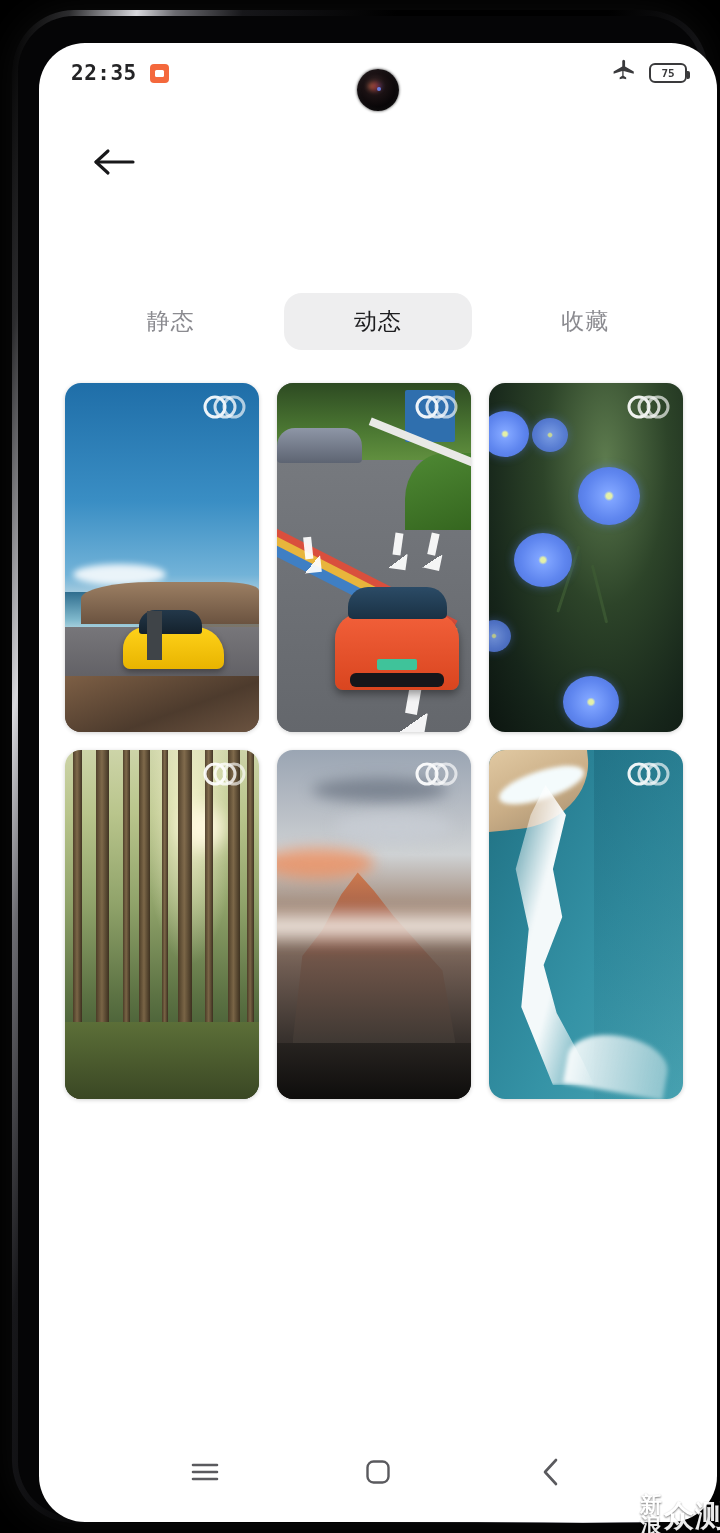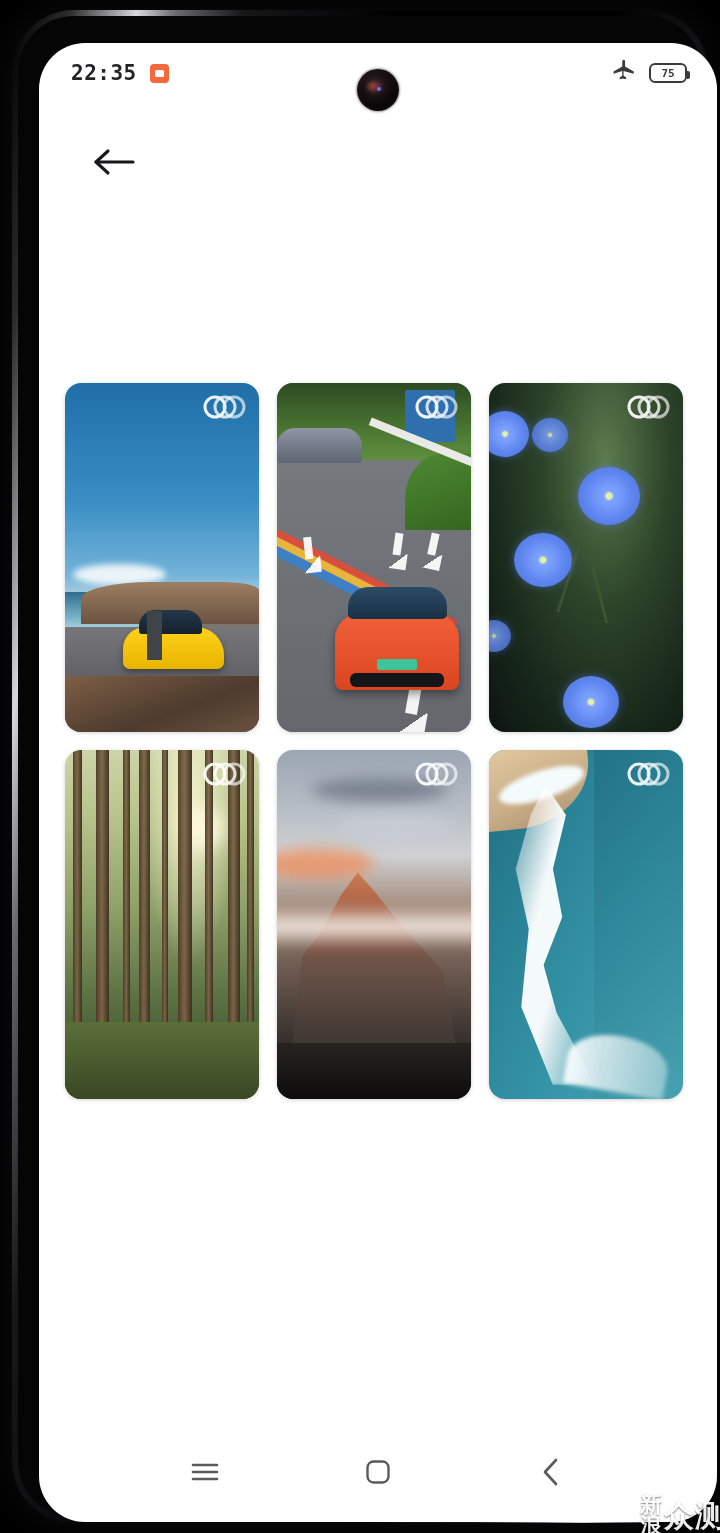--- a/index.html
+++ b/index.html
@@ -372,20 +372,25 @@
 
         <div id="back-btn">
           <span>
             <svg width="46" height="34" viewBox="0 0 46 34" fill="none" stroke="#18181a" stroke-width="3.1" stroke-linecap="round" stroke-linejoin="round">
               <path d="M42 17H5"></path>
                 <path d="M17 6 5 17l12 11"></path>
             </svg>
           </span>
         </div>
 
+        <div id="tabs">
+          <div class="tab">静态</div>
+          <div class="tab active">动态</div>
+          <div class="tab">收藏</div>
+        </div>
 
         <div id="grid">
 
           <div class="card">
             <div class="art art-car-yellow">
               <div class="clouds"></div>
               <div class="sea"></div>
               <div class="cliff"></div>
               <div class="road"></div>
               <div class="car"></div>

